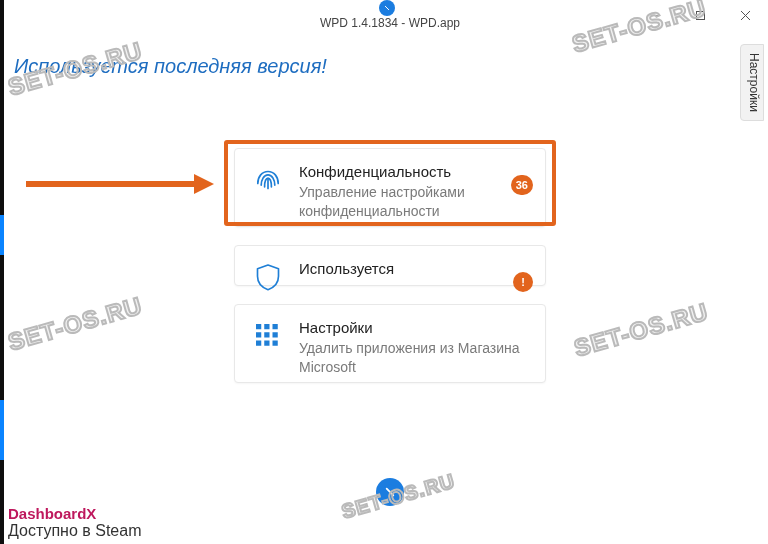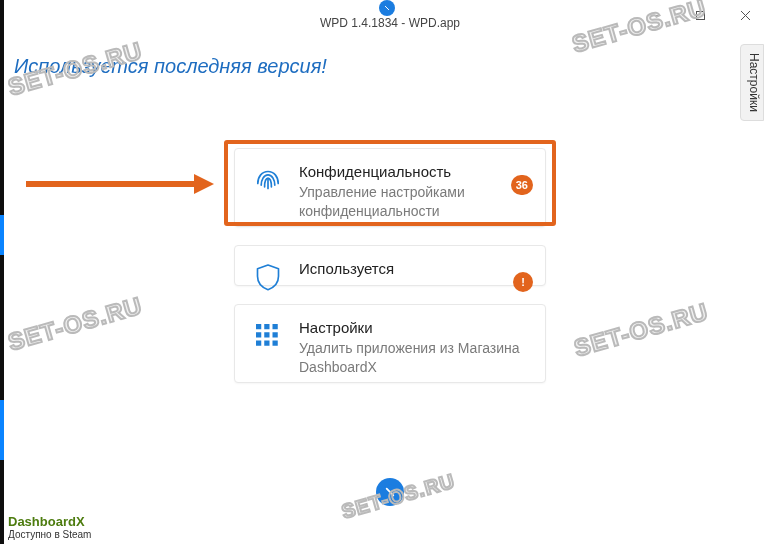--- a/index.html
+++ b/index.html
@@ -30,22 +30,22 @@
   .badge.count { background: #e2641d; }
   .badge.alert { background: #e2641d; }
 
   .highlight-box { position: absolute; left: 224px; top: 140px; width: 332px; height: 86px; border: 4px solid #e2641d; border-radius: 3px; pointer-events: none; }
   .arrow { position: absolute; left: 24px; top: 172px; width: 190px; height: 24px; }
 
   .bottom-logo { position: absolute; left: 376px; top: 478px; width: 28px; height: 28px; border-radius: 50%; background: #1b7de0; display: flex; align-items: center; justify-content: center; }
   .bottom-logo svg { width: 16px; height: 16px; }
 
   .footer { position: absolute; left: 8px; bottom: 4px; }
-  .footer-title { font-size: 13px; font-weight: 700; color: #4d7c0f; }
-  .footer-sub { font-size: 10px; color: #333; }
+  .footer-title { font-size: 15px; font-weight: 700; color: #be185d; }
+  .footer-sub { font-size: 16px; color: #333; }
 
   .watermark { position: absolute; font-family: Arial, sans-serif; font-weight: 900; color: rgba(0,0,0,0.06); -webkit-text-stroke: 2px #bababa; text-stroke: 2px #bababa; transform: rotate(-16deg); font-size: 24px; letter-spacing: 1px; pointer-events: none; user-select: none; }
   .wm1 { left: 6px; top: 55px; }
   .wm2 { left: 570px; top: 12px; }
   .wm3 { left: 6px; top: 310px; }
   .wm4 { left: 572px; top: 316px; }
   .wm5 { left: 340px; top: 485px; font-size: 20px; }
 </style>
 </head>
 <body>
@@ -125,21 +125,21 @@
             <rect x="4" y="15" width="7" height="7"></rect>
               <rect x="15" y="15" width="7" height="7"></rect>
               <rect x="26" y="15" width="7" height="7"></rect>
             <rect x="4" y="26" width="7" height="7"></rect>
               <rect x="15" y="26" width="7" height="7"></rect>
               <rect x="26" y="26" width="7" height="7"></rect>
           </g>
         </svg>
       </div>
       <div class="card-title">Настройки</div>
-      <div class="card-sub">Удалить приложения из Магазина DashboardX</div>
+      <div class="card-sub">Удалить приложения из Магазина Microsoft</div>
     </div>
 
   </div>
 
   <div class="highlight-box"></div>
   <svg class="arrow" viewBox="0 0 190 24">
     <line x1="2" y1="12" x2="172" y2="12" stroke="#e2641d" stroke-width="6"></line>
     <polygon points="170,2 190,12 170,22" fill="#e2641d"></polygon>
   </svg>
 

